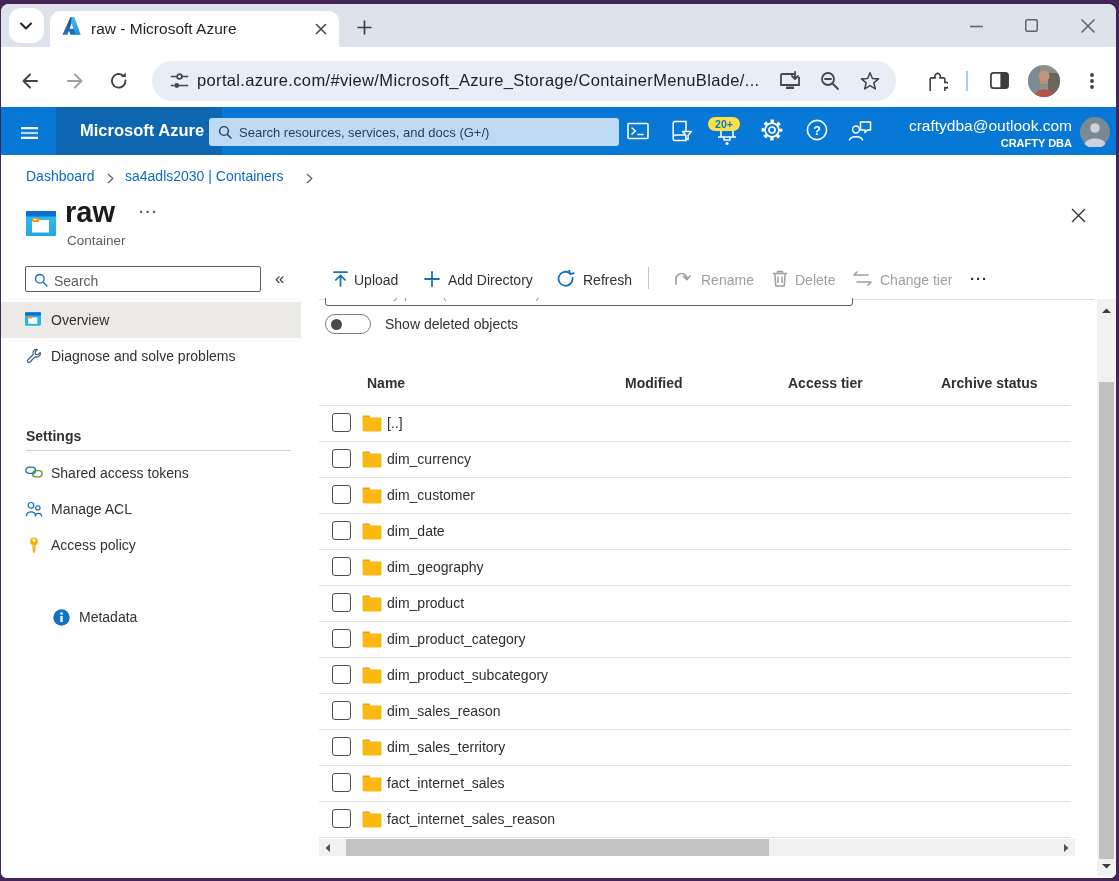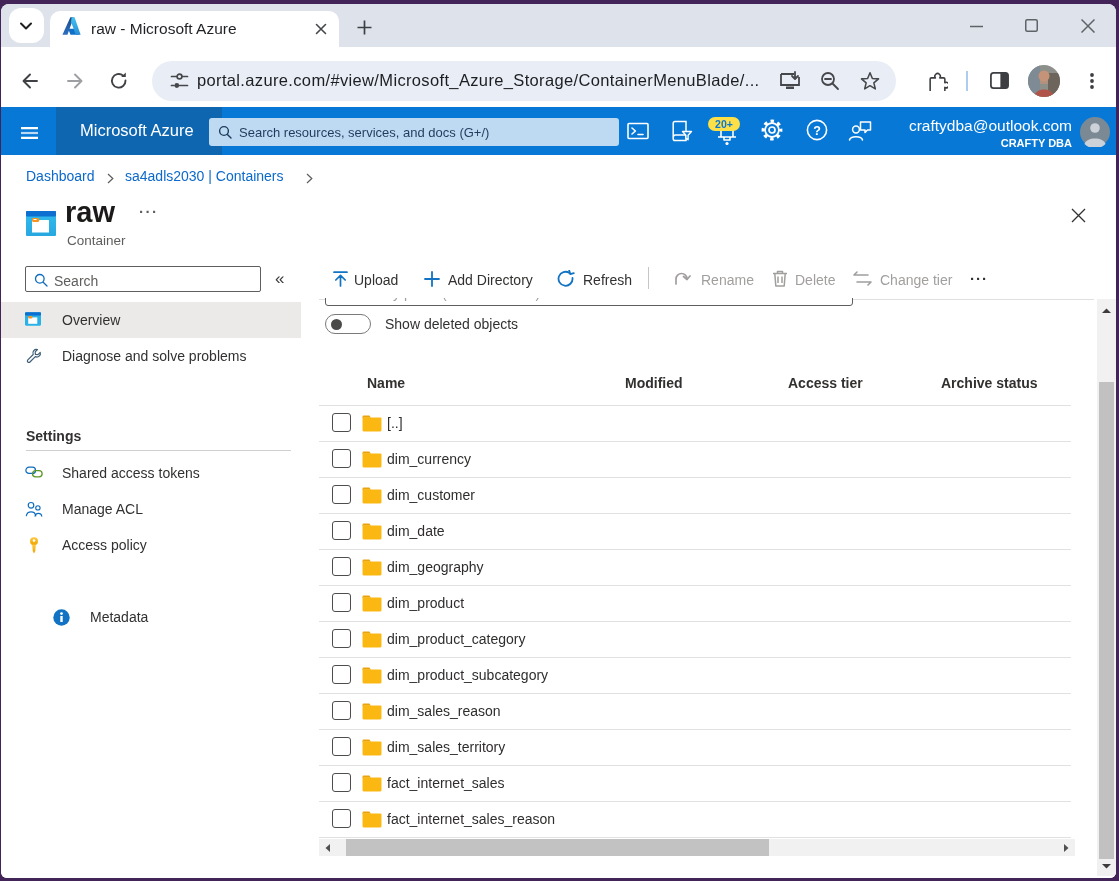--- a/index.html
+++ b/index.html
@@ -13,35 +13,35 @@
   #tsbtn { position:absolute; left:8px; top:4px; width:35px; height:35px; background:#fff; border-radius:12px; }
   #tab { position:absolute; left:49px; top:7px; width:289px; height:36px; background:#fff; border-radius:10px 10px 0 0; }
   #tabtitle { position:absolute; left:41px; top:9px; font-size:15.5px; color:#1f2124; }
   
   #ctoolbar { position:absolute; left:0; top:43px; width:100%; height:60px; background:#fff; }
   #omni { position:absolute; left:151px; top:14px; width:744px; height:40px; border-radius:20px; background:#e9edf6; }
   #urltext { position:absolute; left:45px; top:10px; font-size:16.5px; color:#1c1e21; letter-spacing:0.35px; }
   
   #azbar { position:absolute; left:0; top:103px; width:100%; height:48px; background:#0878d6; }
   #azlogozone { position:absolute; left:55px; top:0; width:166px; height:48px; background:#0f66b0; }
-  #aztitle { position:absolute; left:79px; top:14px; font-size:16.5px; font-weight:normal; color:#fff; }
+  #aztitle { position:absolute; left:79px; top:14px; font-size:16.5px; font-weight:bold; color:#fff; }
   #azsearch { position:absolute; left:208px; top:11px; width:410px; height:28px; background:#bed9f2; border-radius:3px; }
   #azsearch span { position:absolute; left:30px; top:7px; font-size:13px; color:#1e3c5c; }
   .azmail { position:absolute; right:44px; color:#fff; text-align:right; }
   
   #crumb { position:absolute; left:0; top:151px; width:100%; height:40px; background:#fff; }
   #crumb .t { position:absolute; top:13px; font-size:14px; }
   .blue { color:#0b69cb; }
   
   #bladehead { position:absolute; left:0; top:189px; width:100%; height:66px; background:#fff; }
   
   #sidebar { position:absolute; left:0; top:254px; width:300px; bottom:0; background:#fff; }
   #sbsearch { position:absolute; left:24px; top:8px; width:236px; height:26px; border:1px solid #605e5c; border-radius:2px; }
   .mi { position:absolute; left:0; width:300px; height:36px; }
-  .mi .lbl { position:absolute; left:61px; top:10px; font-size:14px; color:#323130; }
+  .mi .lbl { position:absolute; left:50px; top:10px; font-size:14px; color:#323130; }
   .mi svg { position:absolute; left:24px; top:10px; }
   
   #content { position:absolute; left:300px; top:254px; right:0; bottom:0; background:#fff; }
   .tbi { position:absolute; top:4px; height:36px; font-size:14px; color:#323130; }
   .tbi.dis { color:#a19f9d; }
   .hdr { position:absolute; top:0; font-size:14px; font-weight:bold; color:#323130; }
   .row { position:absolute; left:18px; right:0; height:36px; }
   .row .nm { position:absolute; left:68px; top:10px; font-size:14px; color:#2f2e2d; }
   .row .cb { position:absolute; left:13px; top:8px; width:19px; height:19px; border:1.5px solid #4f4d4b; border-radius:3px; background:#fff; }
   .rowline { position:absolute; left:18px; width:752px; height:1px; background:#e3e1df; }

